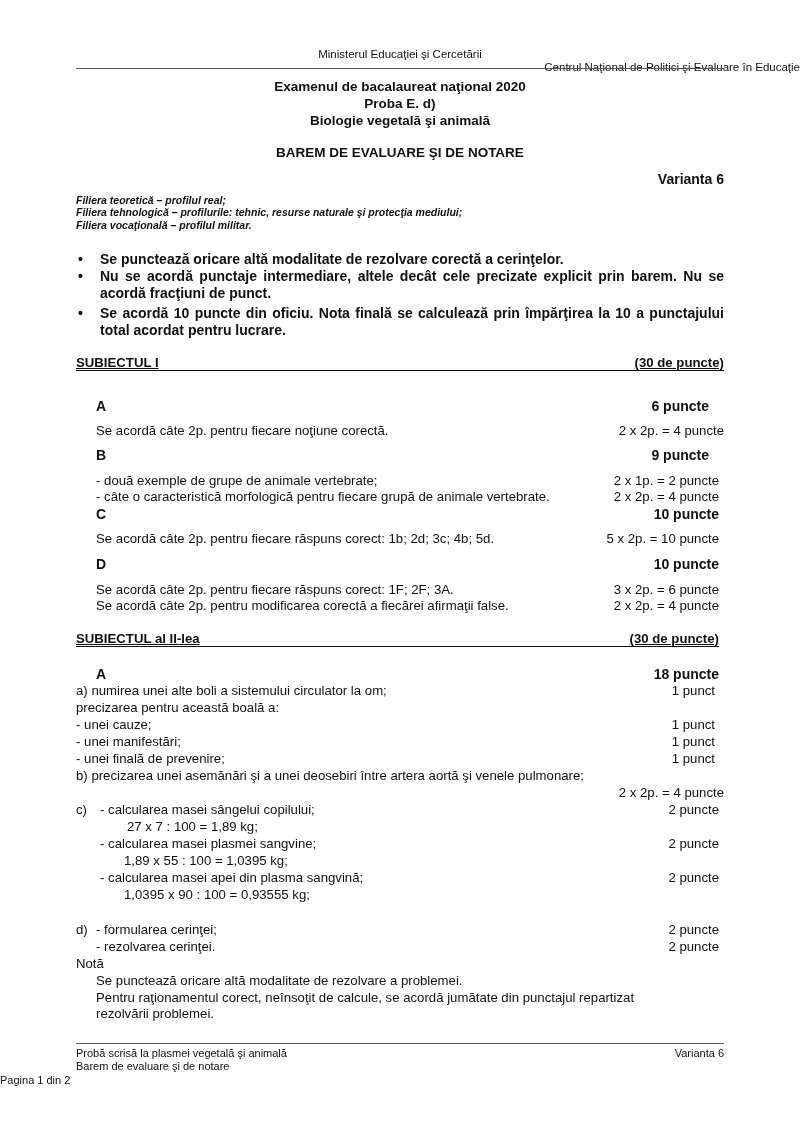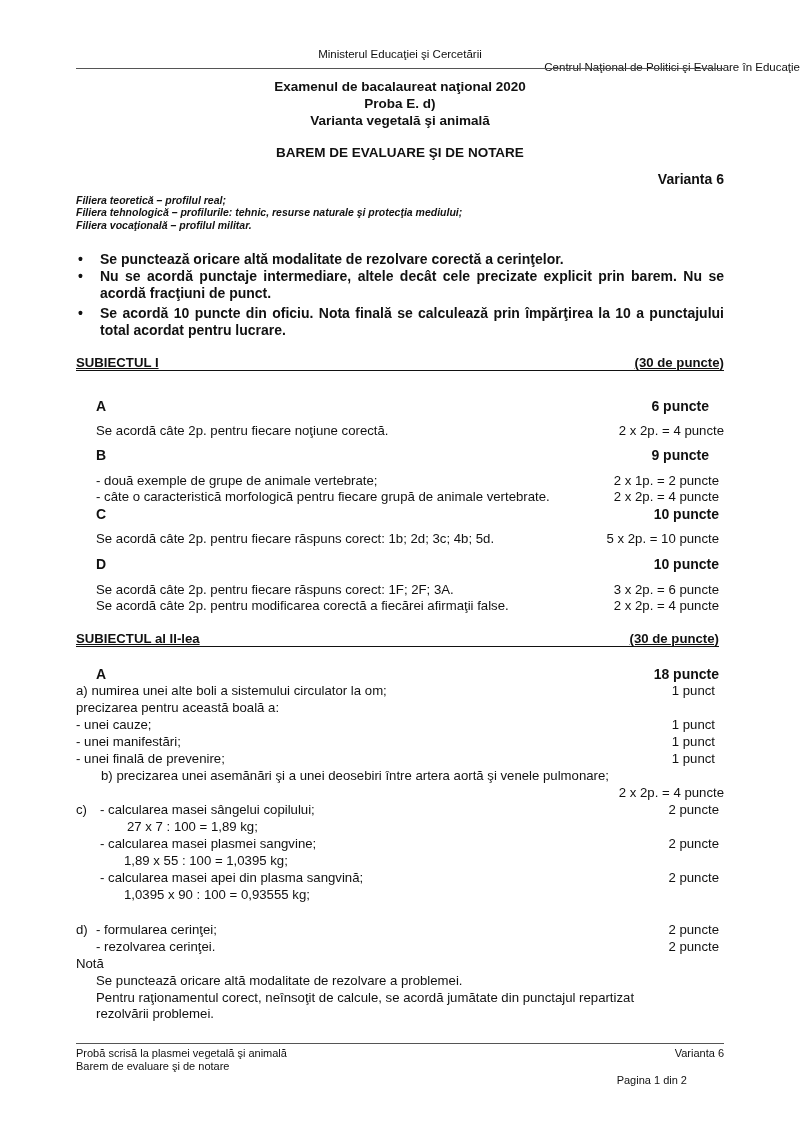--- a/index.html
+++ b/index.html
@@ -21,21 +21,21 @@
 </style>
 </head>
 <body>
 
 <div class="abs hdr" style="top:40px;">Ministerul Educaţiei şi Cercetării</div>
 <div class="abs hdr" style="top:53px;text-align:right;">Centrul Naţional de Politici şi Evaluare în Educaţie</div>
 <div class="hline" style="top:68px;"></div>
 
 <div class="abs title" style="top:79px;">Examenul de bacalaureat naţional 2020</div>
 <div class="abs title" style="top:96px;">Proba E. d)</div>
-<div class="abs title" style="top:113px;">Varianta vegetală şi animală</div>
+<div class="abs title" style="top:113px;">Biologie vegetală şi animală</div>
 <div class="abs title" style="top:145px;">BAREM DE EVALUARE ŞI DE NOTARE</div>
 <div class="abs t14b" style="top:171px; right:76px;">Varianta 6</div>
 
 <div class="abs italic-bold" style="top:194px; left:76px;">Filiera teoretică – profilul real;</div>
 <div class="abs italic-bold" style="top:206px; left:76px;">Filiera tehnologică – profilurile: tehnic, resurse naturale şi protecţia mediului;</div>
 <div class="abs italic-bold" style="top:219px; left:76px;">Filiera vocaţională – profilul militar.</div>
 
 <div class="bullet-row" style="top:251px; height:17px;">
   <span class="dot">•</span>
   <span class="txt">Se punctează oricare altă modalitate de rezolvare corectă a cerinţelor.</span>
@@ -87,21 +87,21 @@
 <div class="abs t13" style="top:683px; left:76px;">a)   numirea unei alte boli a sistemului circulator la om;</div>
 <div class="abs t13" style="top:683px; right:85px;">1 punct</div>
 <div class="abs t13" style="top:700px; left:76px;">precizarea pentru această boală a:</div>
 <div class="abs t13" style="top:717px; left:76px;">- unei cauze;</div>
 <div class="abs t13" style="top:717px; right:85px;">1 punct</div>
 <div class="abs t13" style="top:734px; left:76px;">- unei manifestări;</div>
 <div class="abs t13" style="top:734px; right:85px;">1 punct</div>
 <div class="abs t13" style="top:751px; left:76px;">- unei finală de prevenire;</div>
 <div class="abs t13" style="top:751px; right:85px;">1 punct</div>
 
-<div class="abs t13" style="top:768px; left:76px;margin-left:25px;">b)   precizarea unei asemănări şi a unei deosebiri între artera aortă şi venele pulmonare;</div>
+<div class="abs t13" style="top:768px; left:76px;">b)   precizarea unei asemănări şi a unei deosebiri între artera aortă şi venele pulmonare;</div>
 <div class="abs t13" style="top:785px; right:76px;">2 x 2p. = 4 puncte</div>
 
 <div class="abs t13" style="top:802px; left:76px;">c)</div>
 <div class="abs t13" style="top:802px; left:100px;">- calcularea masei sângelui copilului;</div>
 <div class="abs t13" style="top:802px; right:81px;">2 puncte</div>
 <div class="abs t13" style="top:819px; left:127px;">27 x 7 : 100 = 1,89 kg;</div>
 <div class="abs t13" style="top:836px; left:100px;">- calcularea masei plasmei sangvine;</div>
 <div class="abs t13" style="top:836px; right:81px;">2 puncte</div>
 <div class="abs t13" style="top:853px; left:124px;">1,89 x 55 : 100 = 1,0395 kg;</div>
 <div class="abs t13" style="top:870px; left:100px;">- calcularea masei apei din plasma sangvină;</div>
@@ -116,13 +116,13 @@
 
 <div class="abs t13" style="top:956px; left:76px;">Notă</div>
 <div class="abs t13" style="top:973px; left:96px;">Se punctează oricare altă modalitate de rezolvare a problemei.</div>
 <div class="abs t13" style="top:990px; left:96px;">Pentru raţionamentul corect, neînsoţit de calcule, se acordă jumătate din punctajul repartizat</div>
 <div class="abs t13" style="top:1006px; left:96px;">rezolvării problemei.</div>
 
 <div class="hline" style="top:1043px;"></div>
 <div class="abs ftr" style="top:1047px; left:76px;">Probă scrisă la plasmei vegetală şi animală</div>
 <div class="abs ftr" style="top:1060px; left:76px;">Barem de evaluare şi de notare</div>
 <div class="abs ftr" style="top:1047px; right:76px;">Varianta 6</div>
-<div class="abs ftr" style="top:1074px; left:0; width:687px; text-align:right;">Pagina 1 din 2</div>
+<div class="abs ftr" style="top:1074px; left:0; width:687px; text-align:left;">Pagina 1 din 2</div>
 
 </body></html>

